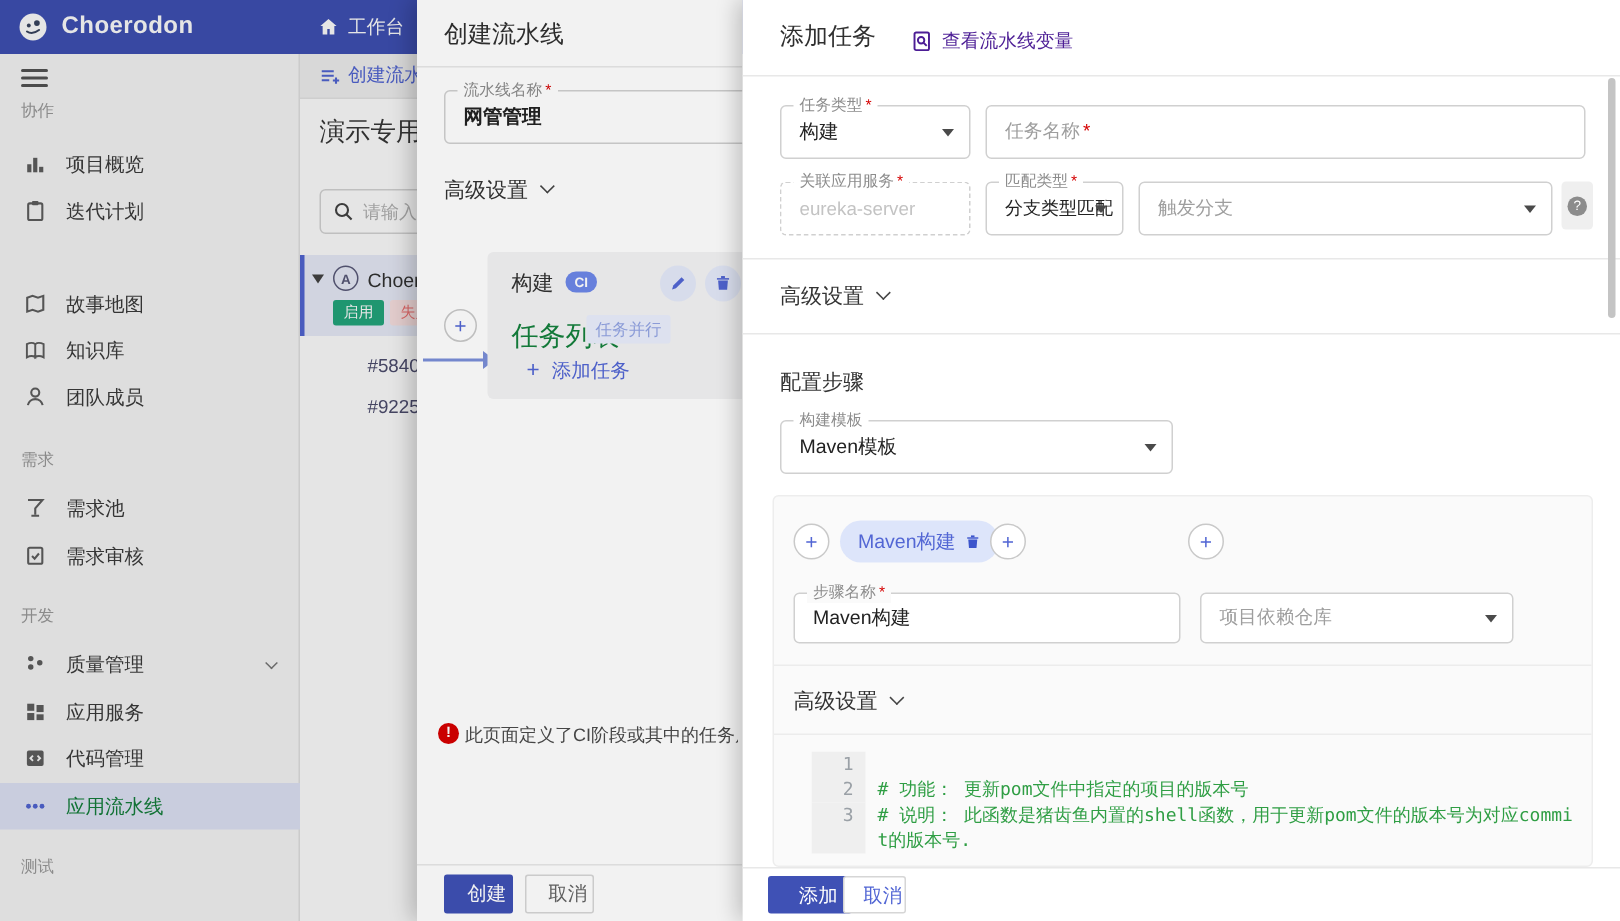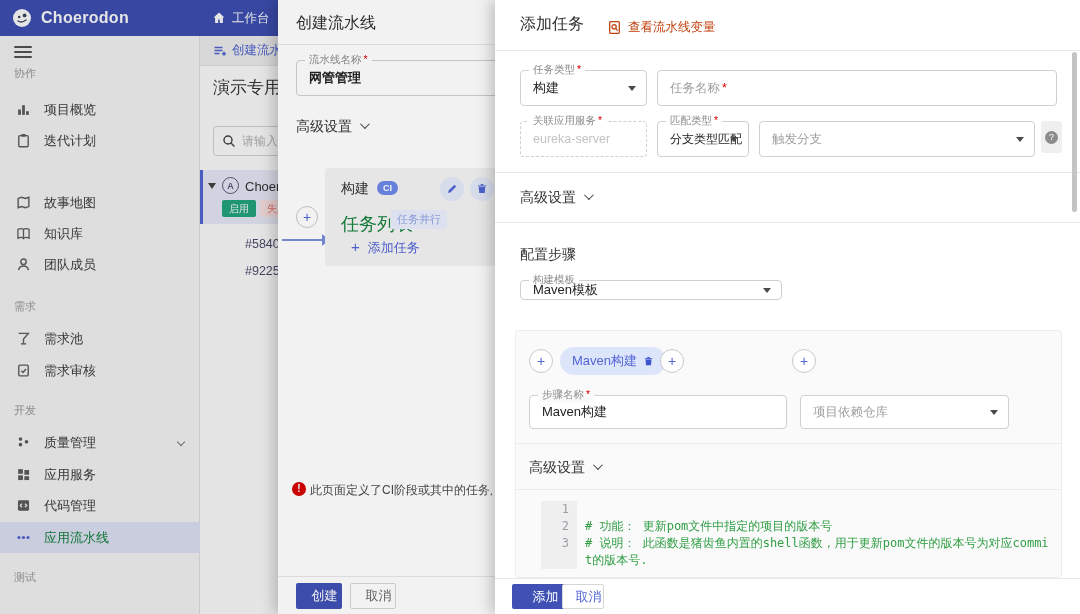--- a/index.html
+++ b/index.html
@@ -79,21 +79,21 @@
   .arrowhead { position:absolute; left:44px; top:234px; width:0; height:0; border-left:8px solid #7b8fd9; border-top:6px solid transparent; border-bottom:6px solid transparent; }
   .warnrow { position:absolute; left:14px; top:482px; width:200px; display:flex; align-items:flex-start; overflow:hidden; }
   .warnicon { flex:none; width:14px; height:14px; border-radius:50%; background:#d50000; color:#fff; font-size:10px; font-weight:bold; text-align:center; line-height:14px; margin-right:4px; }
   .warntext { font-size:12px; color:#4a4a4a; white-space:nowrap; }
   .btn { position:absolute; height:26px; border-radius:2px; font-size:13px; display:flex; align-items:center; justify-content:center; cursor:pointer;padding-left:11px; }
   .btn.primary { background:#3f51b5; color:#fff; }
   .btn.plain { background:#fff; border:1px solid #d6d6d6; color:#666; }
   .btn.plainblue { background:#fff; border:1px solid #d6d6d6; color:#5266d4; }
 
   
-  .varlink { position:absolute; left:112px; top:19px; display:flex; align-items:center; color:#c2410c; font-size:12.5px; cursor:pointer; }
+  .varlink { position:absolute; left:112px; top:19px; display:flex; align-items:center; color:#4c1d95; font-size:12.5px; cursor:pointer; }
   .varlink svg { margin-right:6px; }
   .helpbtn { position:absolute; left:546px; top:121px; width:21px; height:32px; background:#efefef; border-radius:3px; display:flex; align-items:center; justify-content:center; cursor:pointer; }
   .helpbtn .q { width:13px; height:13px; border-radius:50%; background:#8c8c8c; color:#fff; font-size:9px; text-align:center; line-height:13px; }
   .graycard { position:absolute; left:20px; top:330px; width:547px; height:248px; background:#fafafa; border:1px solid #ededed; border-radius:4px; }
   .chip { position:absolute; top:16px; height:28px; border-radius:15px; display:flex; align-items:center; padding:0 12px; font-size:13px; cursor:pointer; }
   .chip.activechip { background:#dde5fa; color:#5266d4; }
   .chip.plainchip { background:#fff; border:1px solid #d9d9d9; color:#262626; }
   .chip .tdel { margin-left:6px; display:flex; cursor:pointer; }
   .cardhr { position:absolute; left:0; width:100%; height:1px; background:#ececec; }
   .codewrap { position:absolute; left:25px; right:10px; top:170px; bottom:0; font-family:"DejaVu Sans Mono","Liberation Mono",monospace; font-size:12px; line-height:17px; overflow:hidden; cursor:text; }
@@ -354,21 +354,21 @@
     <div class="sect" style="left:25px; top:189px;">
       <span>高级设置</span>
         <span class="chev"></span>
     </div>
     <div class="hr" style="top:222px;"></div>
 
     <div class="sect" style="left:25px; top:246px;">
       <span>配置步骤</span>
     </div>
 
-    <div class="fld" style="left:25px; top:280px; width:262px; height:20px;">
+    <div class="fld" style="left:25px; top:280px; width:262px; height:36px;">
       <span class="flabel"><span>构建模板</span></span>
       <span class="fval">Maven模板</span>
       <span class="caret"></span>
     </div>
 
     <div class="graycard">
       <div class="pluscircle" style="left:13px; top:18px; width:24px; height:24px;">
           <span>+</span>
         </div>
       <div class="chip activechip" style="left:44px;">

